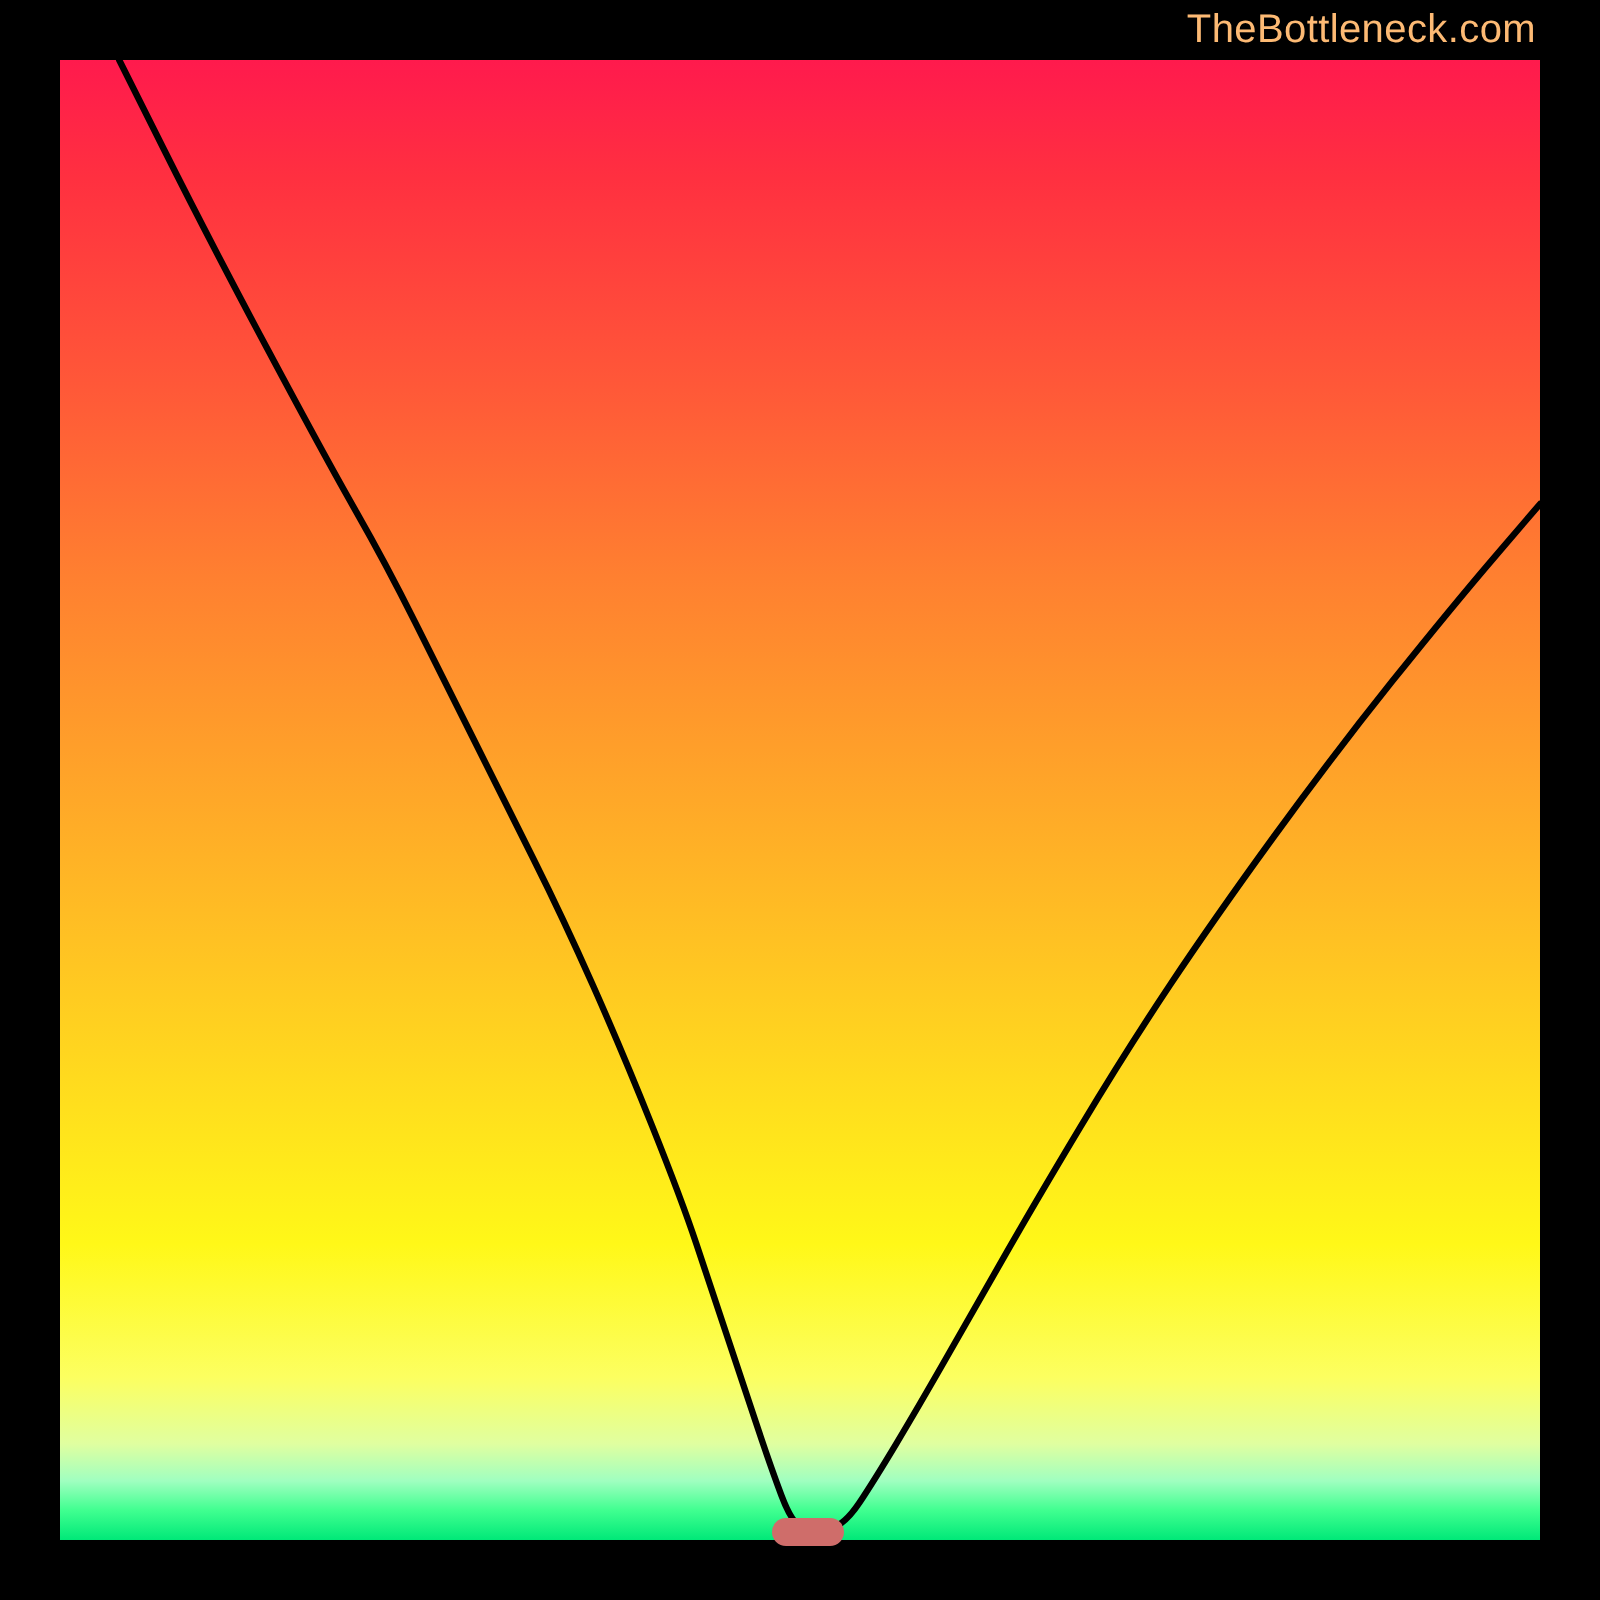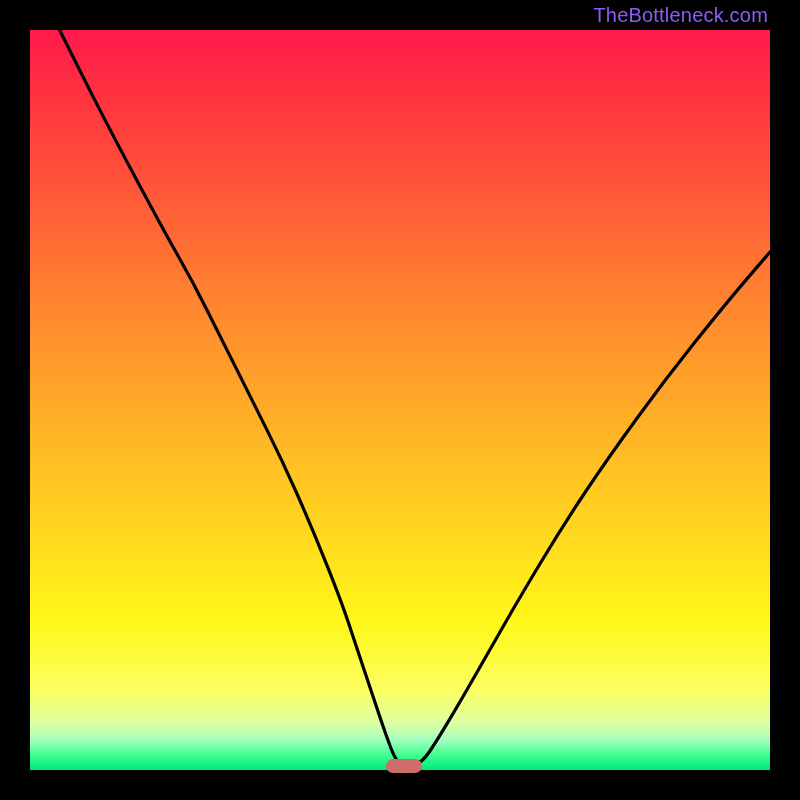--- a/index.html
+++ b/index.html
@@ -35,21 +35,21 @@
       #e0ffa0 93.5%,
       #a0ffc0 96%,
       #40ff90 98%,
       #00e878 100%
     );
   }
   .watermark {
     position: absolute;
     top: 4px;
     right: 32px;
-    color: #8b5cf6;
+    color: #fdba74;
     font-size: 20px;
     font-weight: 500;
     letter-spacing: 0.2px;
     z-index: 10;
   }
   .curve-svg {
     position: absolute;
     left: 0;
     top: 0;
     width: 740px;

